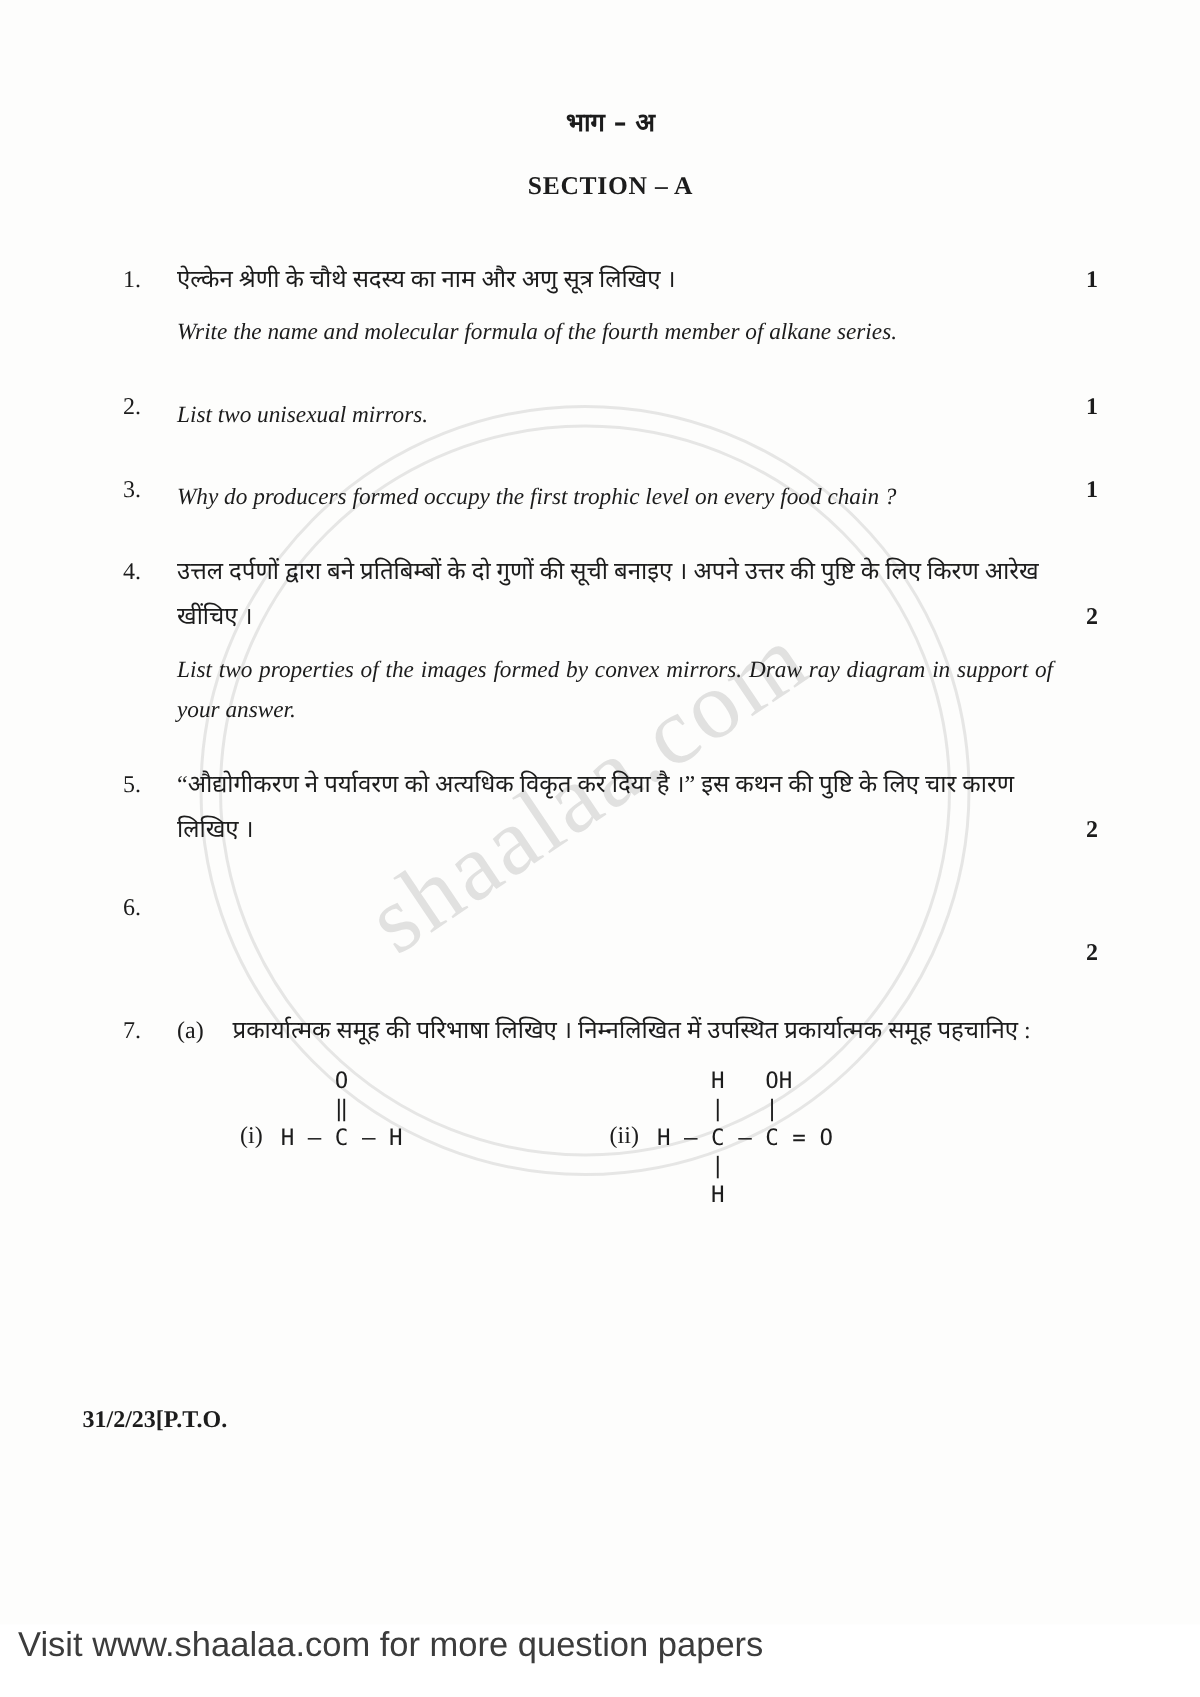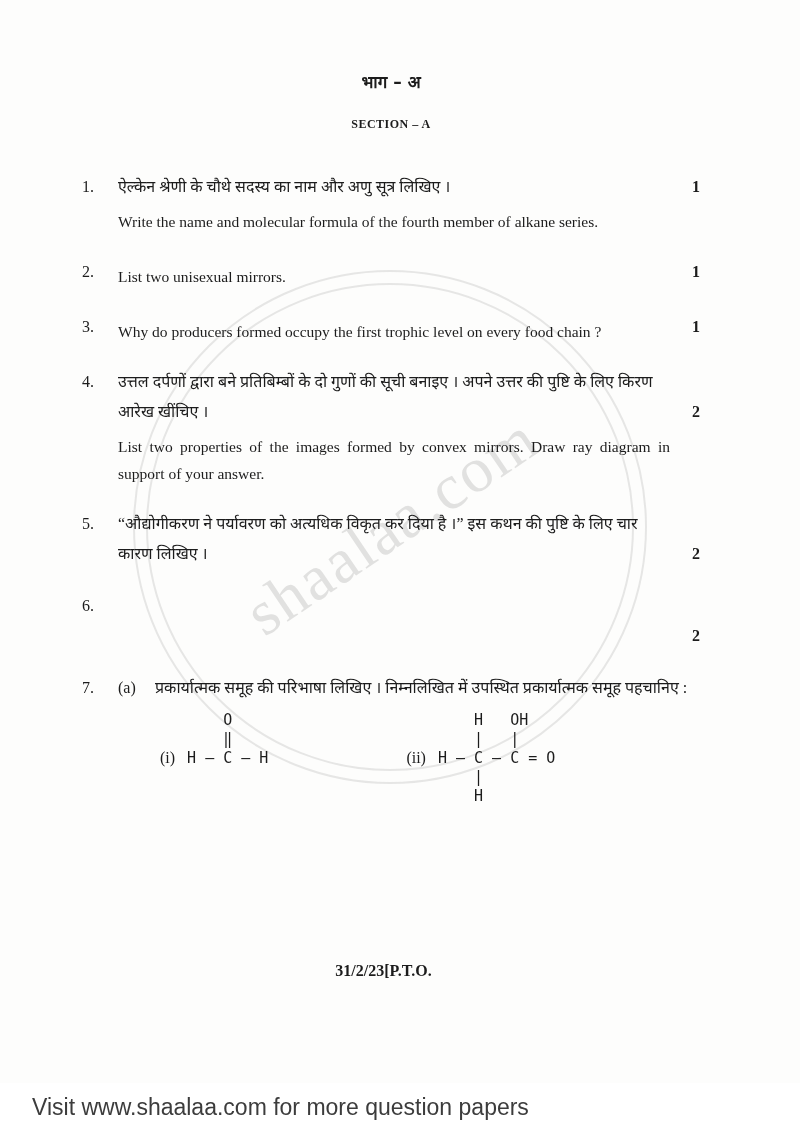--- a/index.html
+++ b/index.html
@@ -16,51 +16,51 @@
   .wm-outer { left:133px; top:270px; width:514px; height:514px; }
   .wm-inner { left:146px; top:283px; width:488px; height:488px; }
   .wm-text {
     position:absolute; left:392px; top:526px;
     transform:translate(-50%,-50%) rotate(-34deg);
     font:64px "Liberation Serif", serif; letter-spacing:2px;
     color:rgba(90,90,90,0.17); white-space:nowrap;
   }
 
   
-  .content { position:relative; z-index:2; padding:70px 100px 0 82px; }
+  .content { position:relative; z-index:2; padding:70px 68px 0 82px; }
   .head-hi { text-align:center; font-weight:bold; font-size:17px; line-height:24px;
              font-family:"DejaVu Sans", sans-serif; margin-bottom:18px; }
-  .head-en { text-align:center; font-weight:bold; font-size:12px; line-height:24px;
+  .head-en { text-align:center; font-weight:bold; font-size:17px; line-height:24px;
              letter-spacing:0.5px; margin-bottom:36px; }
 
   .question { display:flex; margin-bottom:22px; }
   .q-num  { flex:none; width:36px; font-size:16px; line-height:30px; }
   .q-body { flex:1; min-width:0; padding-right:6px; }
   .hi { font-family:Liberation Serif, serif; font-size:16px; line-height:30px; }
-  .en { font-size:15.5px; line-height:27px; margin-top:6px; }
+  .en { font-size:15.5px; line-height:27px; margin-top:6px;font-style:italic; }
   .en.just { text-align:justify; }
   .q-marks { flex:none; width:24px; text-align:right; font-weight:bold;
              font-size:16px; line-height:30px; }
   .q-marks.m2 { padding-top:30px; }
 
   
   .q7 .hi { display:flex; }
   .q-part { flex:none; width:37px; }
   .structs { display:flex; gap:138px; padding-left:42px; margin-top:8px; }
   .struct { display:flex; }
   .s-label { font-size:16px; margin-top:38px; margin-right:12px; }
   .s-formula { font-family:"DejaVu Sans Mono", monospace; font-size:15px;
                line-height:19px; white-space:pre; background:transparent; }
 
   
-  .footer { position:absolute; z-index:2; left:55px; right:88px; top:962px;
-            display:flex; justify-content:center;
+  .footer { position:absolute; z-index:2; left:55px; right:88px; top:938px;
+            display:flex; justify-content:flex-start;
             font-weight:bold; font-size:16px; }
   .banner { position:absolute; z-index:3; left:0; right:0; bottom:0; height:48px;
-            background:#ffffff; display:flex; align-items:center; padding-left:32px;
+            background:#ffffff; display:flex; align-items:flex-start; padding-left:12px;
             font-family:"Liberation Sans", sans-serif; font-size:23px; color:#3c3c3c; }
 </style>
 </head>
 <body>
 
 <div class="page">
 
   <div class="watermark">
     <div class="wm-ring wm-outer"></div>
     <div class="wm-ring wm-inner"></div>

